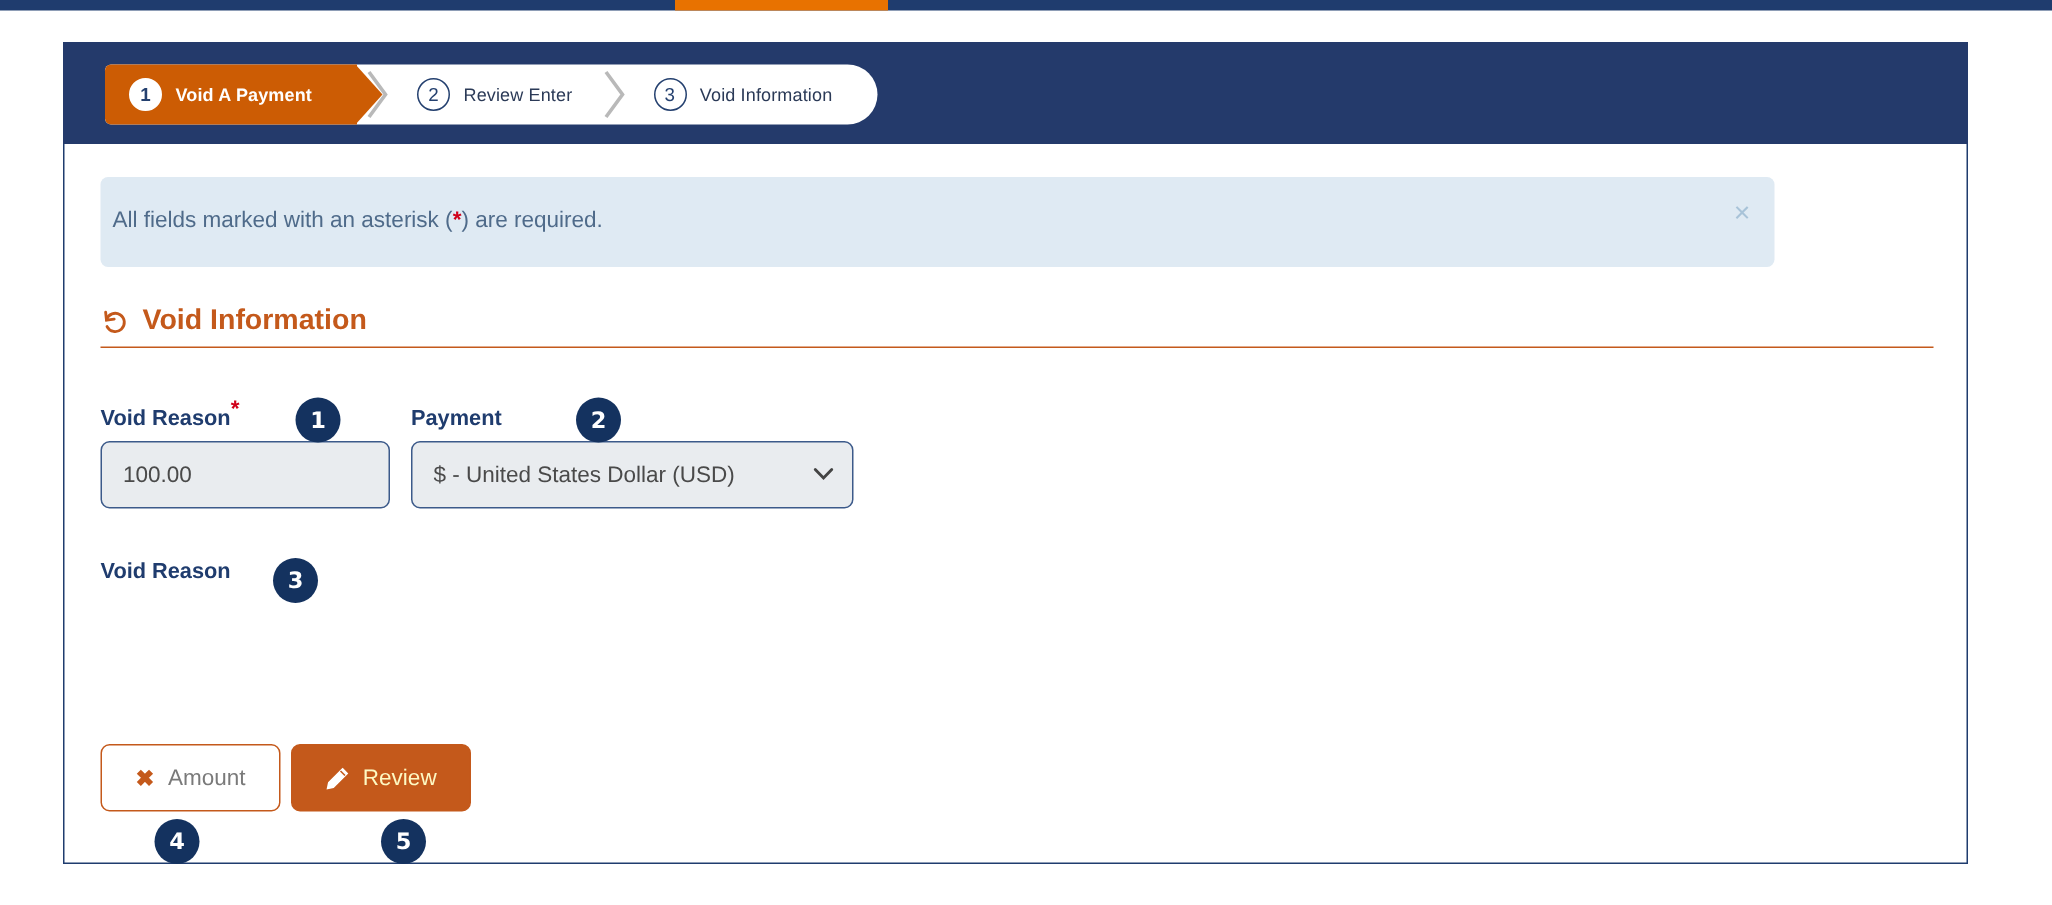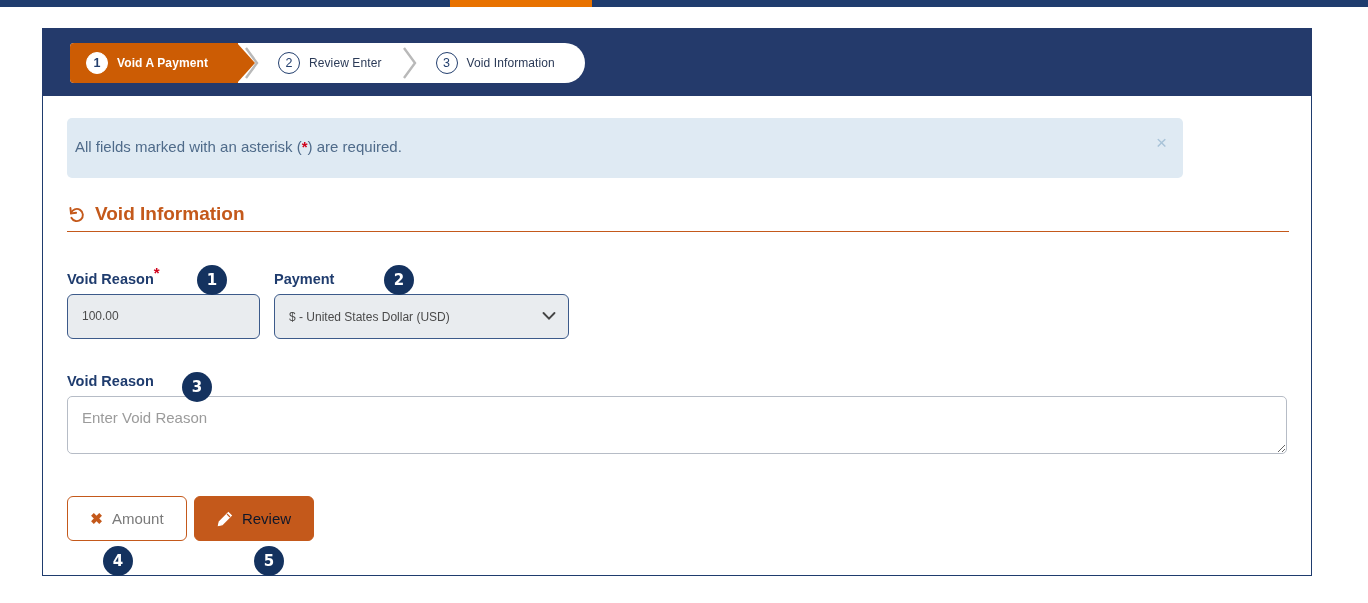--- a/index.html
+++ b/index.html
@@ -194,21 +194,21 @@
     font-size: 15px;
     vertical-align: super;
     line-height: 0;
   }
   .ctl {
     background: #e9ecef;
     border: 1px solid #3c5a8a;
     border-radius: 6px;
     box-sizing: border-box;
     font-family: "Liberation Sans", sans-serif;
-    font-size: 12px;
+    font-size: 15px;
     color: #4a4a4a;
     padding: 0 14px;
   }
   .amount-input {
     width: 193px;
     height: 45px;
     line-height: 45px;
   }
   select.currency-select {
     width: 295px;
@@ -257,21 +257,21 @@
     width: 120px;
     background: #ffffff;
     border: 1px solid #c4591b;
     color: #7a7a7a;
   }
   .btn-cancel .x { color: #c4591b; font-weight: 700; font-size: 15px; }
   .btn-review {
     width: 120px;
     background: #c4591b;
     border: 1px solid #c4591b;
-    color: #0f172a;
+    color: #fef9c3;
     margin-left: 7px;
   }
 
   
   .badge {
     position: absolute;
     width: 30px;
     height: 30px;
     border-radius: 50%;
     background: #14325f;
@@ -358,21 +358,20 @@
         </select>
         <svg class="chev" width="14" height="10" viewBox="0 0 14 10" fill="none" stroke="#444" stroke-width="1.9" stroke-linecap="round">
           <path d="M1.5 2 L7 7.6 L12.5 2"></path>
         </svg>
       </div>
     </div>
   </div>
 
   <div class="form-row" style="left:24px; top:345px; display:block;">
     <label class="field-label">Void Reason</label>
-    <textarea class="reason-area" placeholder="Enter Void Reason" style=""></textarea>
   </div>
 
   <div class="form-row" style="left:24px; top:468px;">
     <button class="btn btn-cancel">
       <span class="x">✖</span>
       <span>Amount</span>
     </button>
     <button class="btn btn-review">
       <svg width="16" height="16" viewBox="0 0 16 16" fill="none" stroke="#ffffff" stroke-width="1.6">
         <path d="M11.4 1.6 L14.4 4.6 L5.2 13.8 L1.4 14.6 L2.2 10.8 Z" fill="#ffffff" stroke="#ffffff" stroke-width="1.1"></path>

